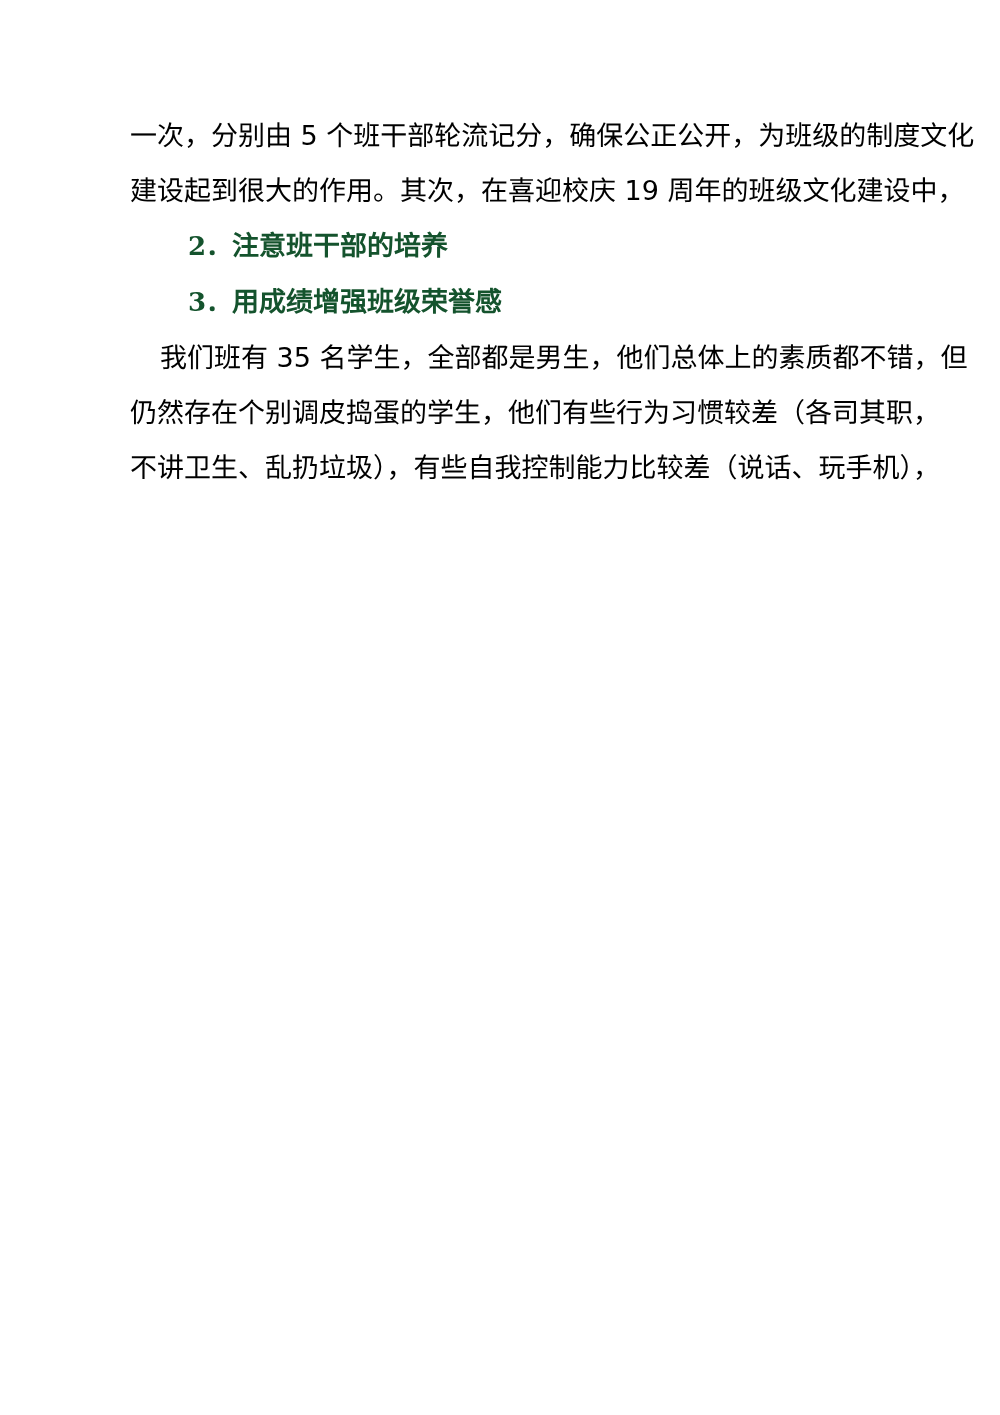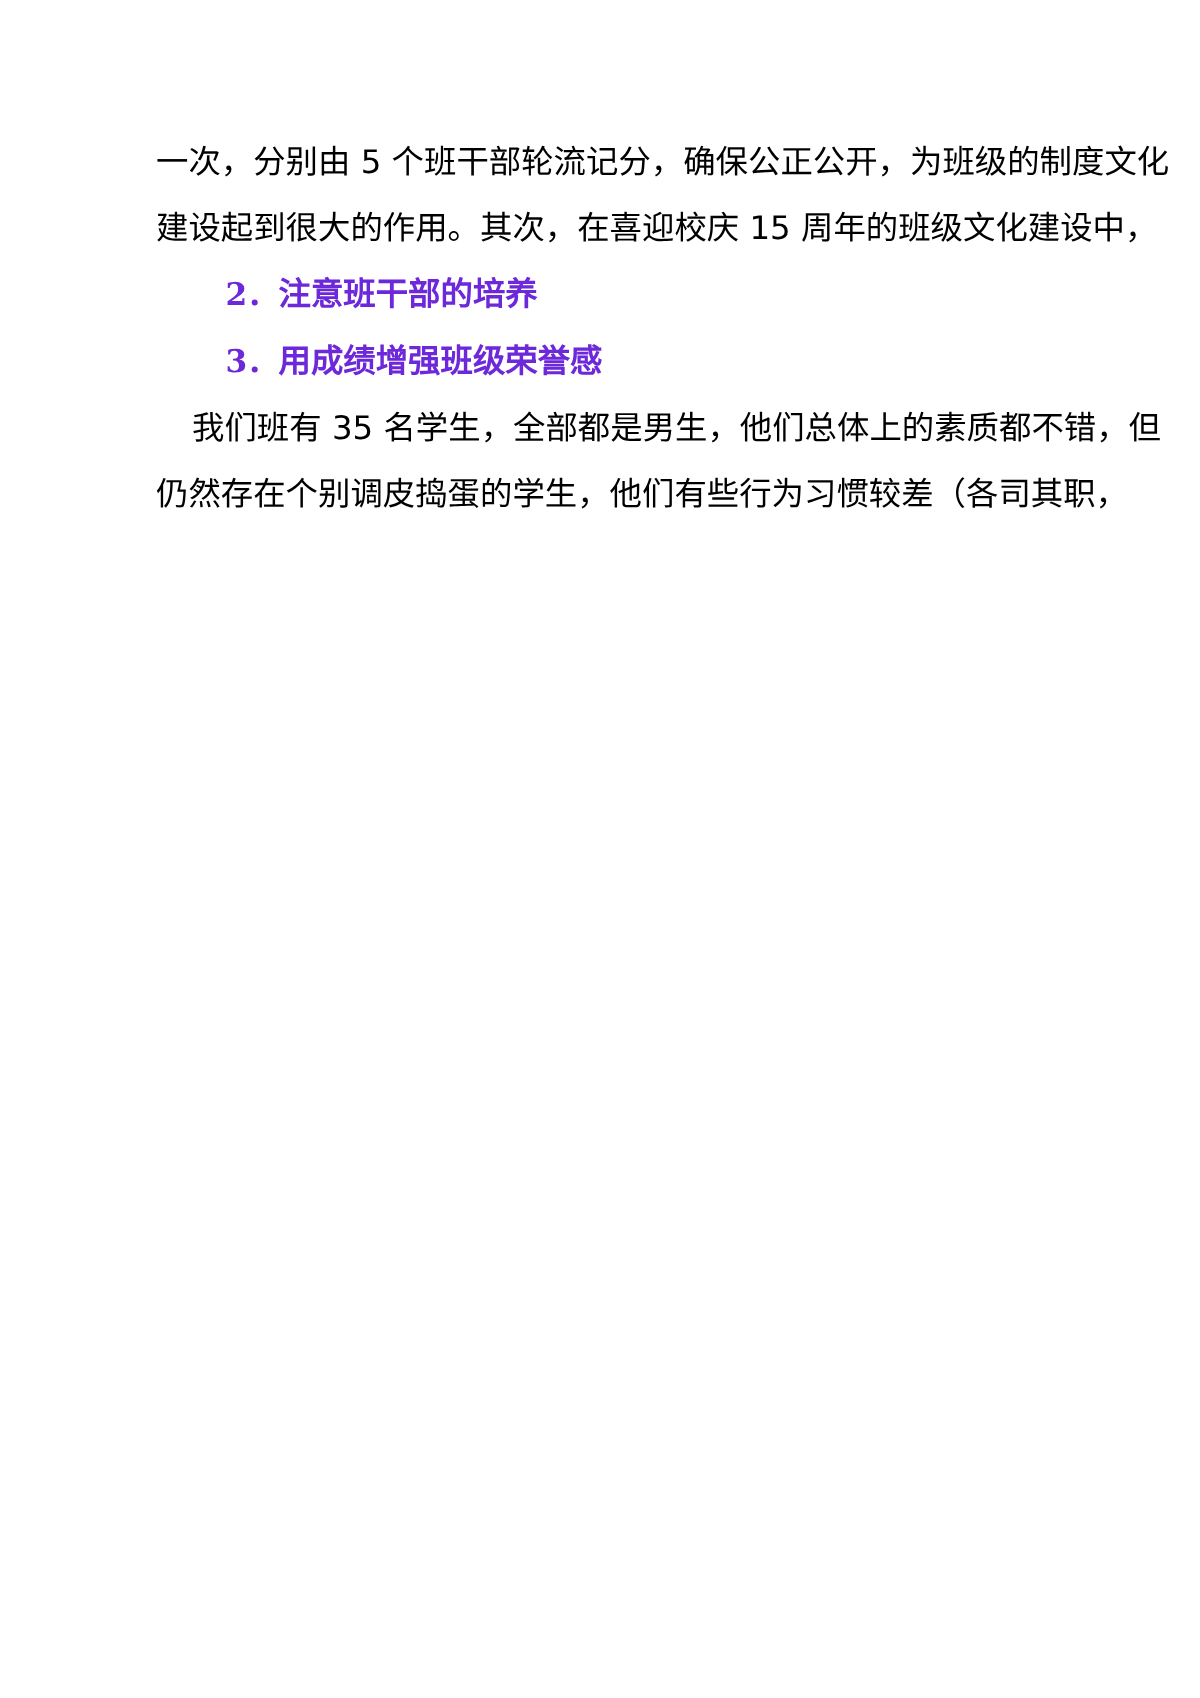--- a/index.html
+++ b/index.html
@@ -39,21 +39,21 @@
 
   .line.indent {
     padding-left: 30px;
   }
 
   
   .heading {
     font-family: "DejaVu Sans", "Liberation Sans", sans-serif;
     font-size: 27px;
     line-height: 55px;
-    color: #6d28d9;
+    color: #14532d;
     font-weight: 700;
     white-space: nowrap;
     padding-left: 58px;
   }
 
   .heading .num {
     font-family: "DejaVu Serif", "Liberation Serif", serif;
     font-weight: 700;
     font-size: 26px;
   }
@@ -73,23 +73,24 @@
     color: #000000;
   }
 </style>
 </head>
 <body>
 
 <div class="page">
   <div class="content">
       <div>
         <div class="line">一次，分别由 5 个班干部轮流记分，确保公正公开，为班级的制度文化</div>
-        <div class="line">建设起到很大的作用。其次，在喜迎校庆 15 周年的班级文化建设中，</div>
+        <div class="line">建设起到很大的作用。其次，在喜迎校庆 19 周年的班级文化建设中，</div>
       </div>
       <div class="heading"><span class="num">2．</span><span>注意班干部的培养</span></div>
       <div class="heading"><span class="num">3．</span><span>用成绩增强班级荣誉感</span></div>
       <div>
         <div class="line indent">我们班有 35 名学生，全部都是男生，他们总体上的素质都不错，但</div>
         <div class="line">仍然存在个别调皮捣蛋的学生，他们有些行为习惯较差（各司其职，</div>
+        <div class="line">不讲卫生、乱扔垃圾），有些自我控制能力比较差（说话、玩手机），</div>
       </div>
     </div>
   <div class="page-number">2</div>
 </div>
 
 </body></html>

